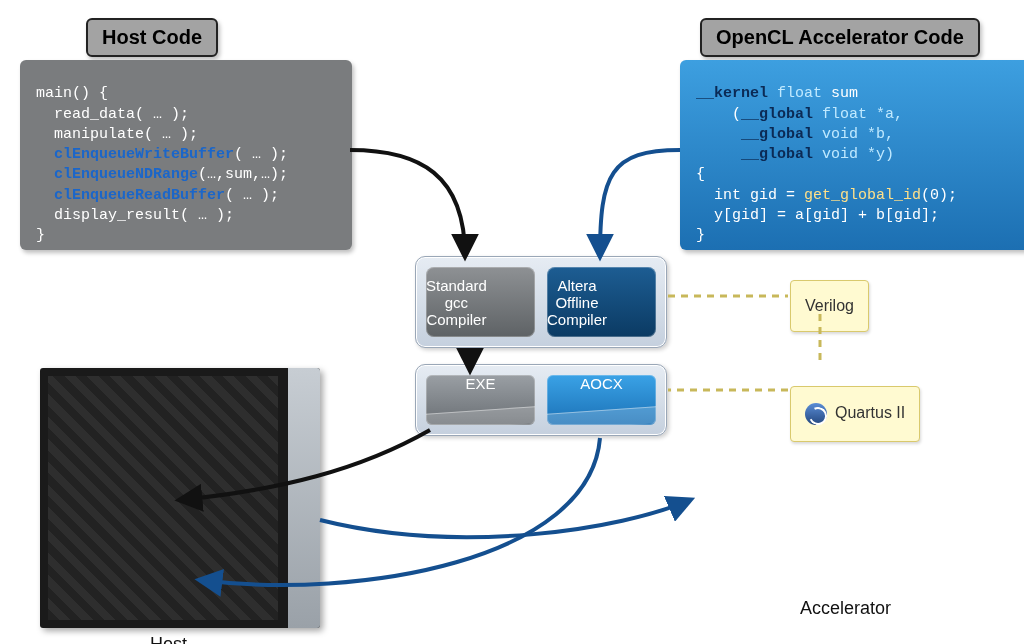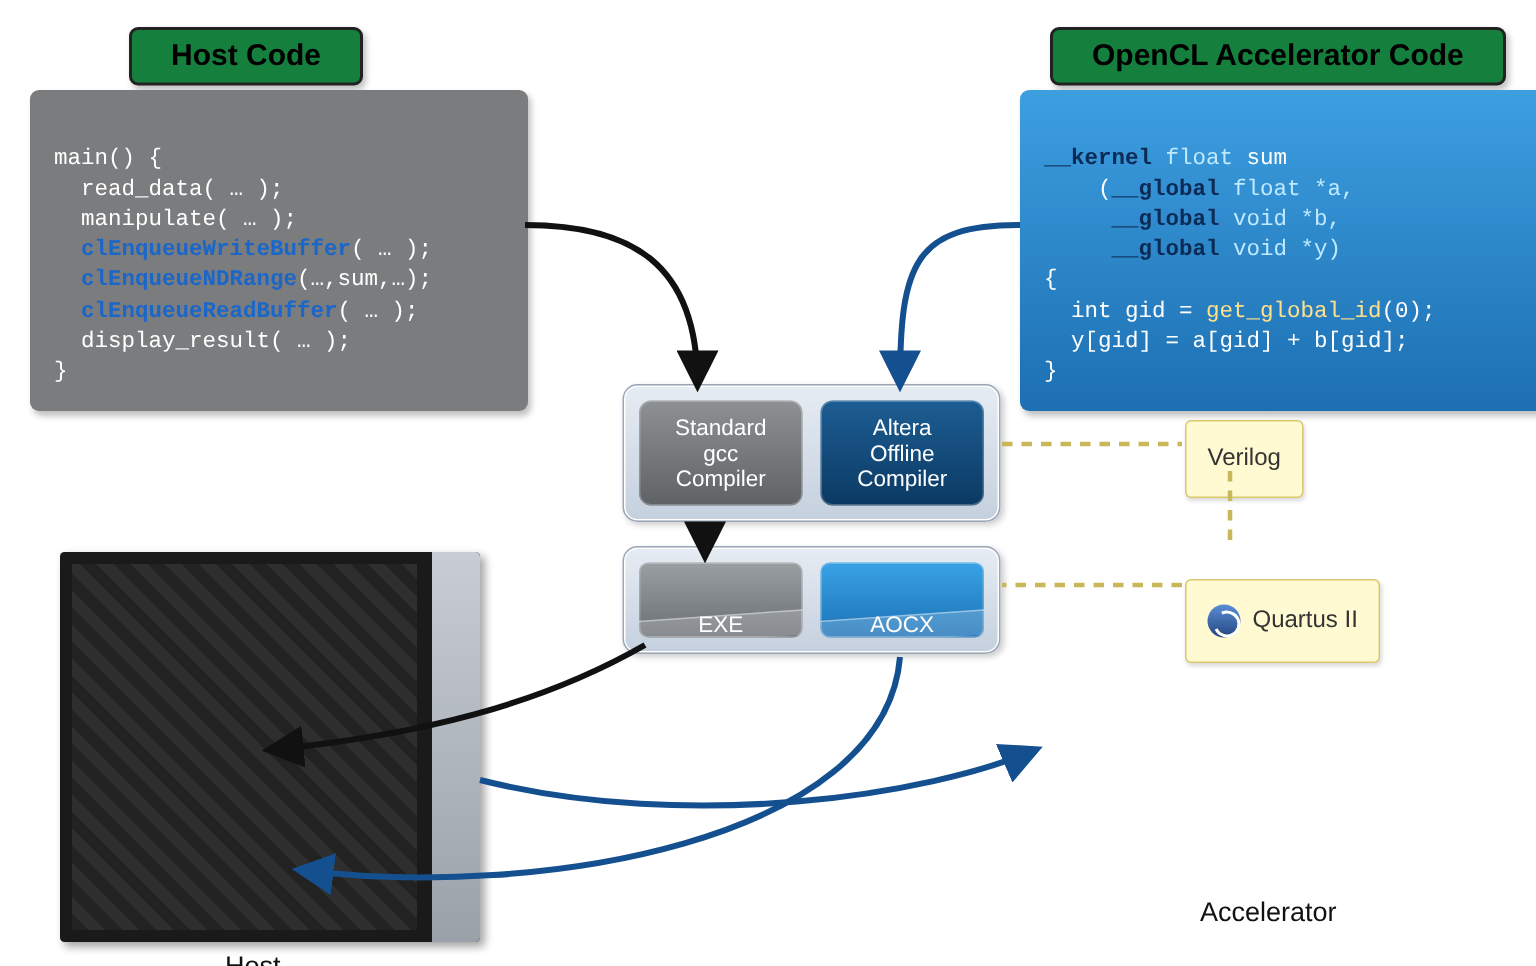--- a/index.html
+++ b/index.html
@@ -1,31 +1,31 @@
 <!DOCTYPE html>
 <html><head>
 <meta charset="utf-8">
 <style>
   html,body{margin:0;padding:0;width:1024px;height:644px;background:#fff;font-family:Arial,Helvetica,sans-serif;overflow:hidden}
   .abs{position:absolute}
-  .title-box{background:#15803d;border:2px solid #222;border-radius:6px;padding:6px 26px;font-weight:bold;font-size:20px;box-shadow:2px 3px 4px rgba(0,0,0,.25)}
-  .code-box{border-radius:6px;padding:16px 16px;font-family:"Courier New",monospace;font-size:15px;line-height:1.35;white-space:pre;box-shadow:2px 3px 4px rgba(0,0,0,.25)}
+  .title-box{background:#a3a3a3;border:2px solid #222;border-radius:6px;padding:6px 14px;font-weight:bold;font-size:20px;box-shadow:2px 3px 4px rgba(0,0,0,.25)}
+  .code-box{border-radius:6px;padding:4px 16px;font-family:"Courier New",monospace;font-size:15px;line-height:1.35;white-space:pre;box-shadow:2px 3px 4px rgba(0,0,0,.25)}
   .host-code{background:#7a7c7e;color:#fff}
   .kernel-code{background:linear-gradient(#3d9fe0,#1c6fb2);color:#fff}
   .kw-blue{color:#1b66c9;font-weight:bold}
   .kw-cyan{color:#bfe9ff}
   .kw-white{color:#fff}
   .kw-deep{color:#0b2a55;font-weight:bold}
   .kw-gold{color:#ffe08a}
   .compiler-row{background:linear-gradient(#e6ecf3,#c5d0de);border:1px solid #9aa7b7;border-radius:10px;display:flex;gap:12px;padding:10px;box-shadow:inset 0 0 0 1px #fff,2px 2px 4px rgba(0,0,0,.2)}
-  .comp-box{flex:1;border-radius:8px;display:flex;align-items:center;justify-content:center;color:#fff;font-size:15px;text-align:center;height:70px;box-shadow:inset 0 0 0 1px rgba(255,255,255,.25)}
+  .comp-box{flex:1;border-radius:8px;display:flex;align-items:center;color:#fff;font-size:15px;text-align:center;height:70px;box-shadow:inset 0 0 0 1px rgba(255,255,255,.25)}
   .comp-gcc{background:linear-gradient(#8e9194,#5e6265)}
   .comp-aoc{background:linear-gradient(#1d5d93,#0b3a63)}
   .file-row{background:linear-gradient(#e6ecf3,#c5d0de);border:1px solid #9aa7b7;border-radius:10px;display:flex;gap:12px;padding:10px;box-shadow:inset 0 0 0 1px #fff,2px 2px 4px rgba(0,0,0,.2)}
-  .file-box{flex:1;height:50px;border-radius:6px;display:flex;align-items:flex-end;justify-content:center;color:#fff;font-size:15px;position:relative;overflow:hidden;box-shadow:inset 0 0 0 1px rgba(255,255,255,.25)}
+  .file-box{flex:1;height:50px;border-radius:6px;display:flex;align-items:flex-start;justify-content:center;color:#fff;font-size:15px;position:relative;overflow:hidden;box-shadow:inset 0 0 0 1px rgba(255,255,255,.25)}
   .file-exe{background:linear-gradient(#9a9fa4,#6a6f74)}
   .file-aocx{background:linear-gradient(#3aa2e6,#1b71b6)}
   .file-box::after{content:"";position:absolute;left:-4px;right:-4px;bottom:-2px;height:16px;background:rgba(255,255,255,.2);border-top:1px solid rgba(255,255,255,.4);transform:skewY(-4deg)}
   .sticky{background:#fffad1;border:1px solid #d9c96d;border-radius:4px;padding:16px 14px;font-size:16px;color:#333;box-shadow:1px 2px 3px rgba(0,0,0,.15)}
   .host-img{width:280px;height:260px;background:#1a1a1a;border-radius:3px;position:relative;box-shadow:3px 3px 6px rgba(0,0,0,.35);overflow:hidden}
   .host-img .panel{position:absolute;right:0;top:0;bottom:0;width:32px;background:linear-gradient(#c7cdd3,#9aa1a8)}
   .host-img .inside{position:absolute;left:8px;top:8px;width:230px;bottom:8px;background:repeating-linear-gradient(45deg,#222,#222 8px,#2e2e2e 8px,#2e2e2e 16px)}
   .caption{font-weight:normal;font-size:18px;color:#111}
   .q-icon{display:inline-block;width:22px;height:22px;border-radius:50%;background:linear-gradient(#5a8dd6,#23477e);margin-right:8px;vertical-align:middle;position:relative}
   .q-icon::after{content:"";position:absolute;left:4px;top:4px;width:14px;height:14px;border:2px solid #fff;border-left-color:transparent;border-radius:50%;transform:rotate(20deg)}

